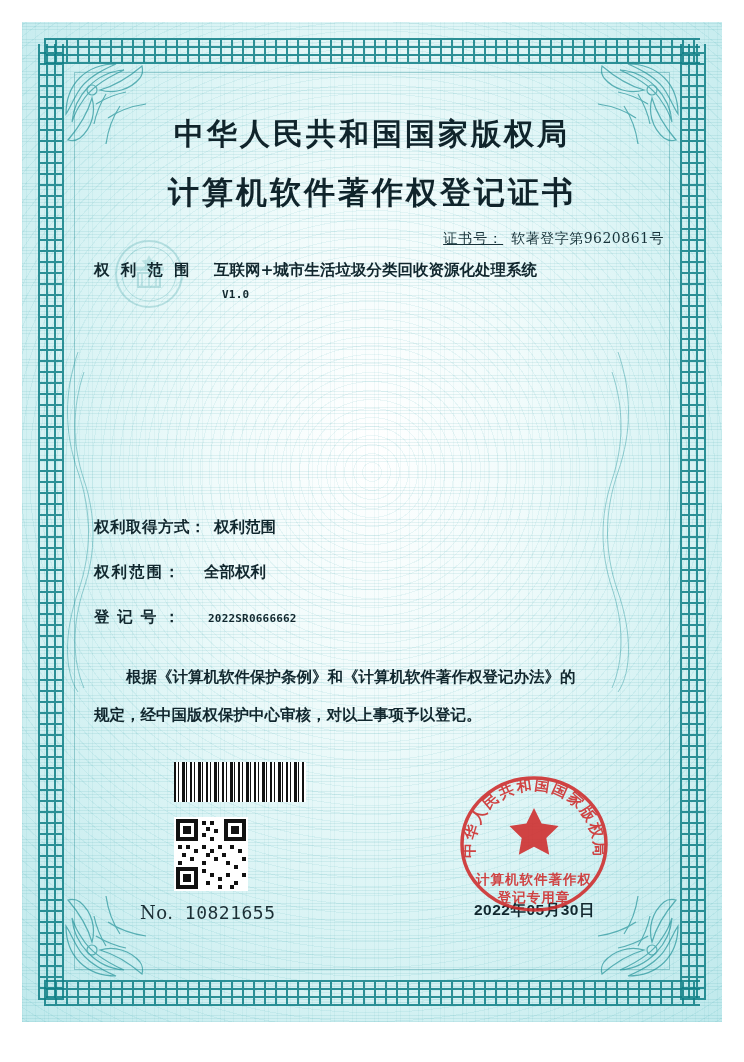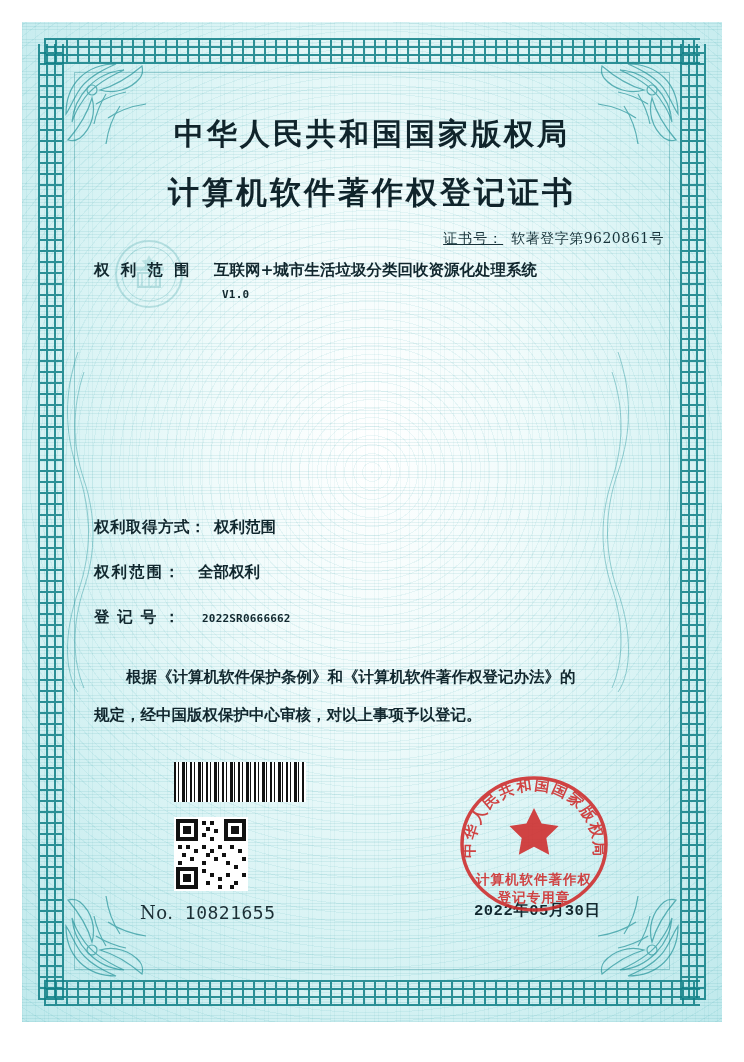--- a/index.html
+++ b/index.html
@@ -250,21 +250,21 @@
     font-size: 18px;
     color: #1b2f35;
     letter-spacing: .5px;
   }
   .no-line .no-label { font-family: "DejaVu Serif", "Liberation Serif", serif; }
 
   .issue-date {
     position: absolute;
     left: 452px;
     top: 878px;
-    font-family: Liberation Mono, monospace;
+    font-family: Liberation Sans, sans-serif;
     font-size: 15.5px;
     font-weight: bold;
     color: #11272e;
     letter-spacing: .5px;
   }
 
   
   .seal {
     position: absolute;
     left: 428px;
@@ -398,25 +398,25 @@
       </div>
 
 
 
 
       <div class="field f-acq">
         <span class="label lbl-plain">权利取得方式：</span><span class="value">权利范围</span>
       </div>
 
       <div class="field f-scope">
-        <span class="label lbl-spread-4" style="width:86px">权利范围：</span><span class="value" style="margin-left:18px">全部权利</span>
+        <span class="label lbl-spread-4" style="width:86px">权利范围：</span><span class="value" style="margin-left:24px">全部权利</span>
       </div>
 
       <div class="field f-reg">
-        <span class="label lbl-spread-4" style="width:86px">登记号：</span><span class="value mono-val" style="margin-left:22px">2022SR0666662</span>
+        <span class="label lbl-spread-4" style="width:86px">登记号：</span><span class="value mono-val" style="margin-left:28px">2022SR0666662</span>
       </div>
 
       <div class="para para2">规定，经中国版权保护中心审核，对以上事项予以登记。</div>
       <div class="para para1">根据《计算机软件保护条例》和《计算机软件著作权登记办法》的</div>
 
       <div class="barcode"></div>
 
       <div class="qr">
         <svg width="74" height="74" viewBox="0 0 74 74">
           <rect width="74" height="74" fill="#ffffff"></rect>

